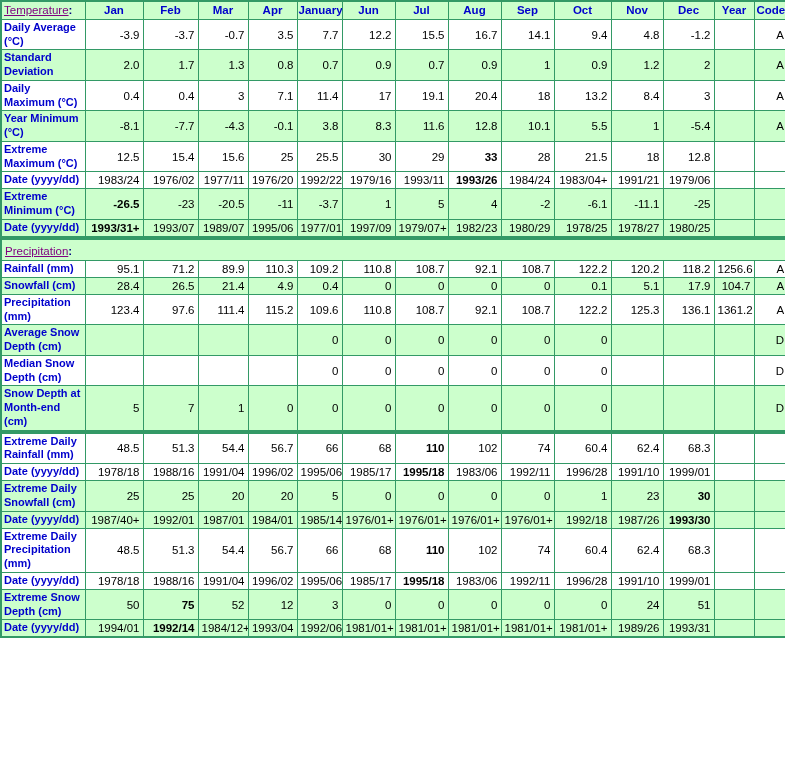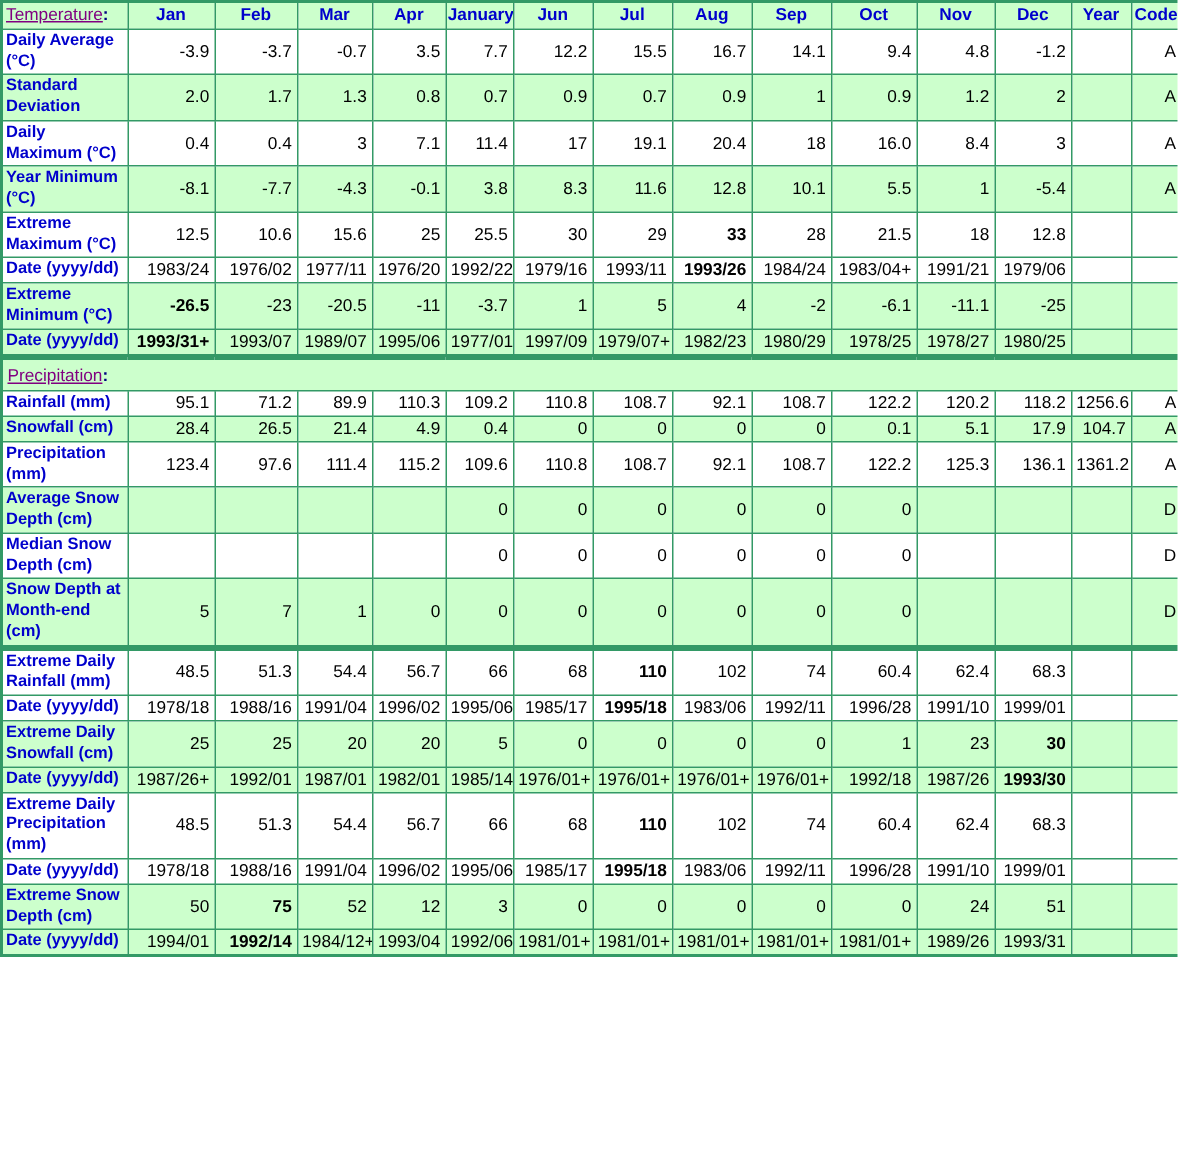--- a/index.html
+++ b/index.html
@@ -94,21 +94,21 @@
           <td class="label">Daily Maximum (°C)</td>
           <td class="val">0.4</td>
           <td class="val">0.4</td>
           <td class="val">3</td>
           <td class="val">7.1</td>
           <td class="val">11.4</td>
           <td class="val">17</td>
           <td class="val">19.1</td>
           <td class="val">20.4</td>
           <td class="val">18</td>
-          <td class="val">16.0</td>
+          <td class="val">13.2</td>
           <td class="val">8.4</td>
           <td class="val">3</td>
           <td class="val"></td>
           <td class="val">A</td>
         </tr>
         <tr class="g">
           <td class="label">Year Minimum (°C)</td>
           <td class="val">-8.1</td>
           <td class="val">-7.7</td>
           <td class="val">-4.3</td>
@@ -120,21 +120,21 @@
           <td class="val">10.1</td>
           <td class="val">5.5</td>
           <td class="val">1</td>
           <td class="val">-5.4</td>
           <td class="val"></td>
           <td class="val">A</td>
         </tr>
         <tr class="">
           <td class="label">Extreme Maximum (°C)</td>
           <td class="val">12.5</td>
-          <td class="val">10.6</td>
+          <td class="val">15.4</td>
           <td class="val">15.6</td>
           <td class="val">25</td>
           <td class="val">25.5</td>
           <td class="val">30</td>
           <td class="val">29</td>
           <td class="val b">33</td>
           <td class="val">28</td>
           <td class="val">21.5</td>
           <td class="val">18</td>
           <td class="val">12.8</td>
@@ -385,24 +385,24 @@
           <td class="val">0</td>
           <td class="val">0</td>
           <td class="val">1</td>
           <td class="val">23</td>
           <td class="val b">30</td>
           <td class="val"></td>
           <td class="val"></td>
         </tr>
         <tr class="g">
           <td class="label">Date (yyyy/dd)</td>
-          <td class="val">1987/26+</td>
+          <td class="val">1987/40+</td>
           <td class="val">1992/01</td>
           <td class="val">1987/01</td>
-          <td class="val">1982/01</td>
+          <td class="val">1984/01</td>
           <td class="val">1985/14</td>
           <td class="val">1976/01+</td>
           <td class="val">1976/01+</td>
           <td class="val">1976/01+</td>
           <td class="val">1976/01+</td>
           <td class="val">1992/18</td>
           <td class="val">1987/26</td>
           <td class="val b">1993/30</td>
           <td class="val"></td>
           <td class="val"></td>

